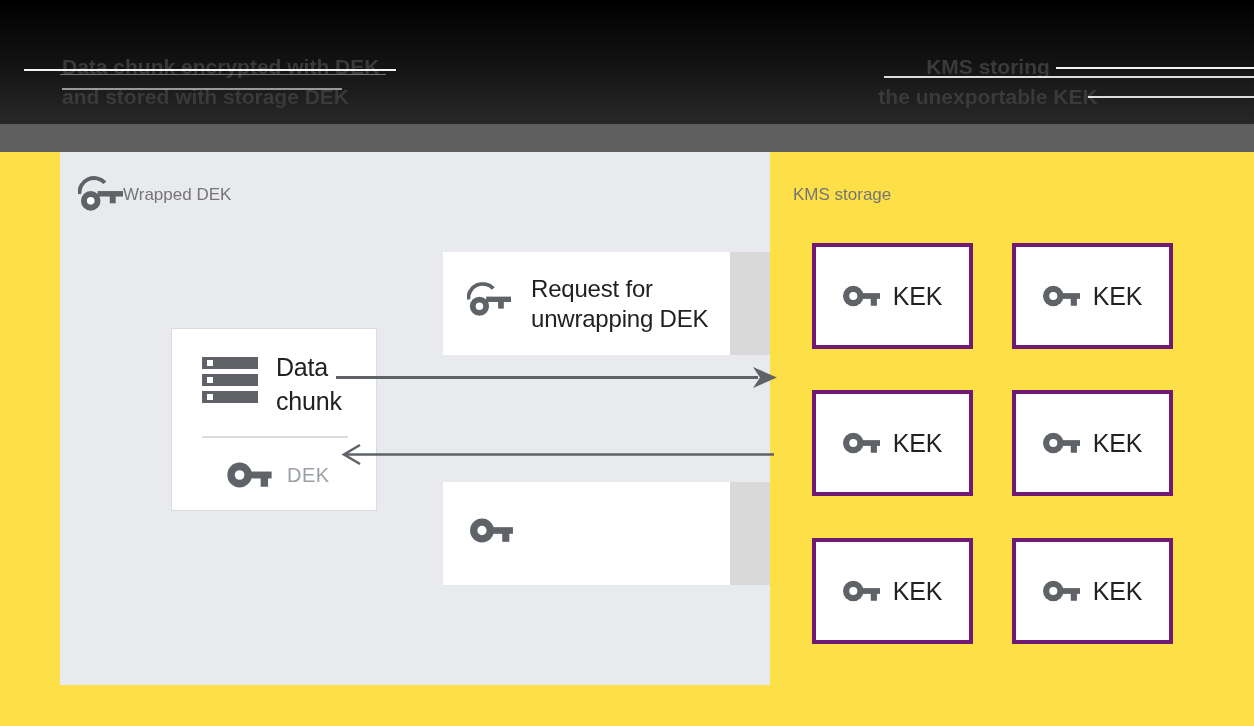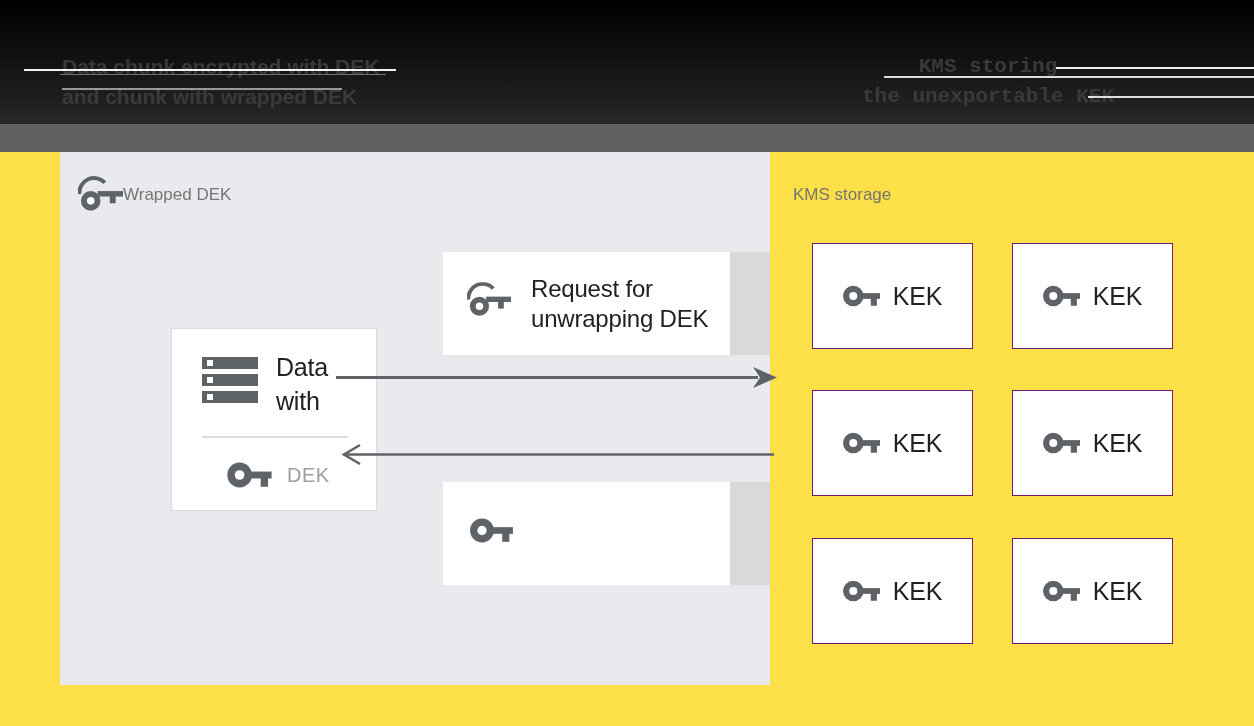--- a/index.html
+++ b/index.html
@@ -7,21 +7,21 @@
     position:relative;width:1254px;height:726px;overflow:hidden;
     font-family:"Liberation Sans","DejaVu Sans",sans-serif;
     background:#fde047;
     padding-left:20px;
   }
   
   .header-band{position:absolute;left:0;top:0;width:1254px;height:124px;
     background:linear-gradient(#000 0%,#101010 45%,#282828 100%);}
   .caption{position:absolute;top:52px;font-size:21px;line-height:30px;color:#3a3a3a;font-weight:bold;}
   .caption-left{left:62px;width:380px;text-align:left;}
-  .caption-right{left:838px;width:300px;text-align:center;font-family:Liberation Mono, monospace;}
+  .caption-right{left:838px;width:300px;text-align:center;}
   .streak{position:absolute;background:#fff;}
   .gray-bar{position:absolute;left:0;top:124px;width:1254px;height:28px;background:#5f5f5f;}
   
   .dek-panel{position:absolute;left:60px;top:152px;width:710px;height:533px;background:#e8eaed;}
   .panel-label{position:absolute;font-size:17px;color:#757575;}
   
   .white-box{position:absolute;background:#fff;}
   .bordered{border:1px solid #d9dbdf;box-sizing:border-box;margin-left:44px;}
   .shadow-strip{position:absolute;width:40px;height:103px;background:#d9d9d9;}
   .box-title{font-size:24px;line-height:29.5px;color:#212121;letter-spacing:-0.2px;}
@@ -31,21 +31,21 @@
   .data-box .ttl{position:absolute;left:104px;top:21px;font-size:25px;line-height:34px;color:#212121;letter-spacing:-0.2px;}
   .data-box .div{position:absolute;left:30px;top:107px;width:146px;height:2px;background:#dadce0;}
   .data-box .dkey{position:absolute;left:55px;top:133px;width:45px;height:26px;}
   .data-box .dlab{position:absolute;left:115px;top:135px;font-size:20px;color:#9aa0a6;letter-spacing:0.5px;}
   
   .req-box{left:443px;top:252px;width:287px;height:103px;}
   .ret-box{left:443px;top:482px;width:287px;height:103px;}
   .msg-icon{position:absolute;left:24px;}
   .msg-text{position:absolute;left:88px;}
   
-  .kek-box{position:absolute;width:161px;height:106px;background:#fff;border:1px solid #701a75;
+  .kek-box{position:absolute;width:161px;height:106px;background:#fff;border:4px solid #701a75;
     box-sizing:border-box;display:flex;align-items:center;justify-content:center;}
   .kek-inner{display:flex;align-items:center;gap:13px;}
   .kek-inner svg{width:37px;height:22px;display:block;}
   .kek-label{font-size:25px;color:#212121;letter-spacing:-0.2px;}
   
   .arrow{position:absolute;}
   svg{display:block;}
 </style>
 </head>
 <body>
@@ -74,21 +74,21 @@
         <rect x="5" y="37" width="6" height="6" fill="#fff"></rect>
     </symbol>
   </defs>
 </svg>
 
 <div class="stage">
 
   <div class="header-band">
     <div class="caption caption-left">
       <div>Data chunk encrypted with DEK</div>
-      <div>and chunk with wrapped DEK</div>
+      <div>and stored with storage DEK</div>
     </div>
     <div class="caption caption-right">
       <div>KMS storing</div>
       <div>the unexportable KEK</div>
     </div>
 
     <div class="streak" style="left:24px;top:69px;width:372px;height:2px;opacity:.95"></div>
     <div class="streak" style="left:60px;top:73.5px;width:326px;height:1.2px;opacity:.4"></div>
     <div class="streak" style="left:62px;top:88px;width:280px;height:1.5px;opacity:.55"></div>
     <div class="streak" style="left:1056px;top:66.5px;width:198px;height:2px;opacity:.95"></div>
@@ -103,21 +103,21 @@
       <use href="#ic-key-arc"></use>
     </svg>
   <div class="panel-label" style="left:123px;top:185px;position:absolute">Wrapped DEK</div>
 
   <div class="white-box bordered data-box">
     <svg class="srv" viewBox="0 0 56 46">
         <use href="#ic-server"></use>
       </svg>
     <div class="ttl">
       <div>Data</div>
-      <div>with</div>
+      <div>chunk</div>
     </div>
     <div class="div"></div>
     <svg class="dkey" viewBox="0 0 36 21">
         <use href="#ic-key"></use>
       </svg>
     <div class="dlab">DEK</div>
   </div>
 
   <div class="shadow-strip" style="left:730px;top:252px"></div>
   <div class="white-box req-box">

